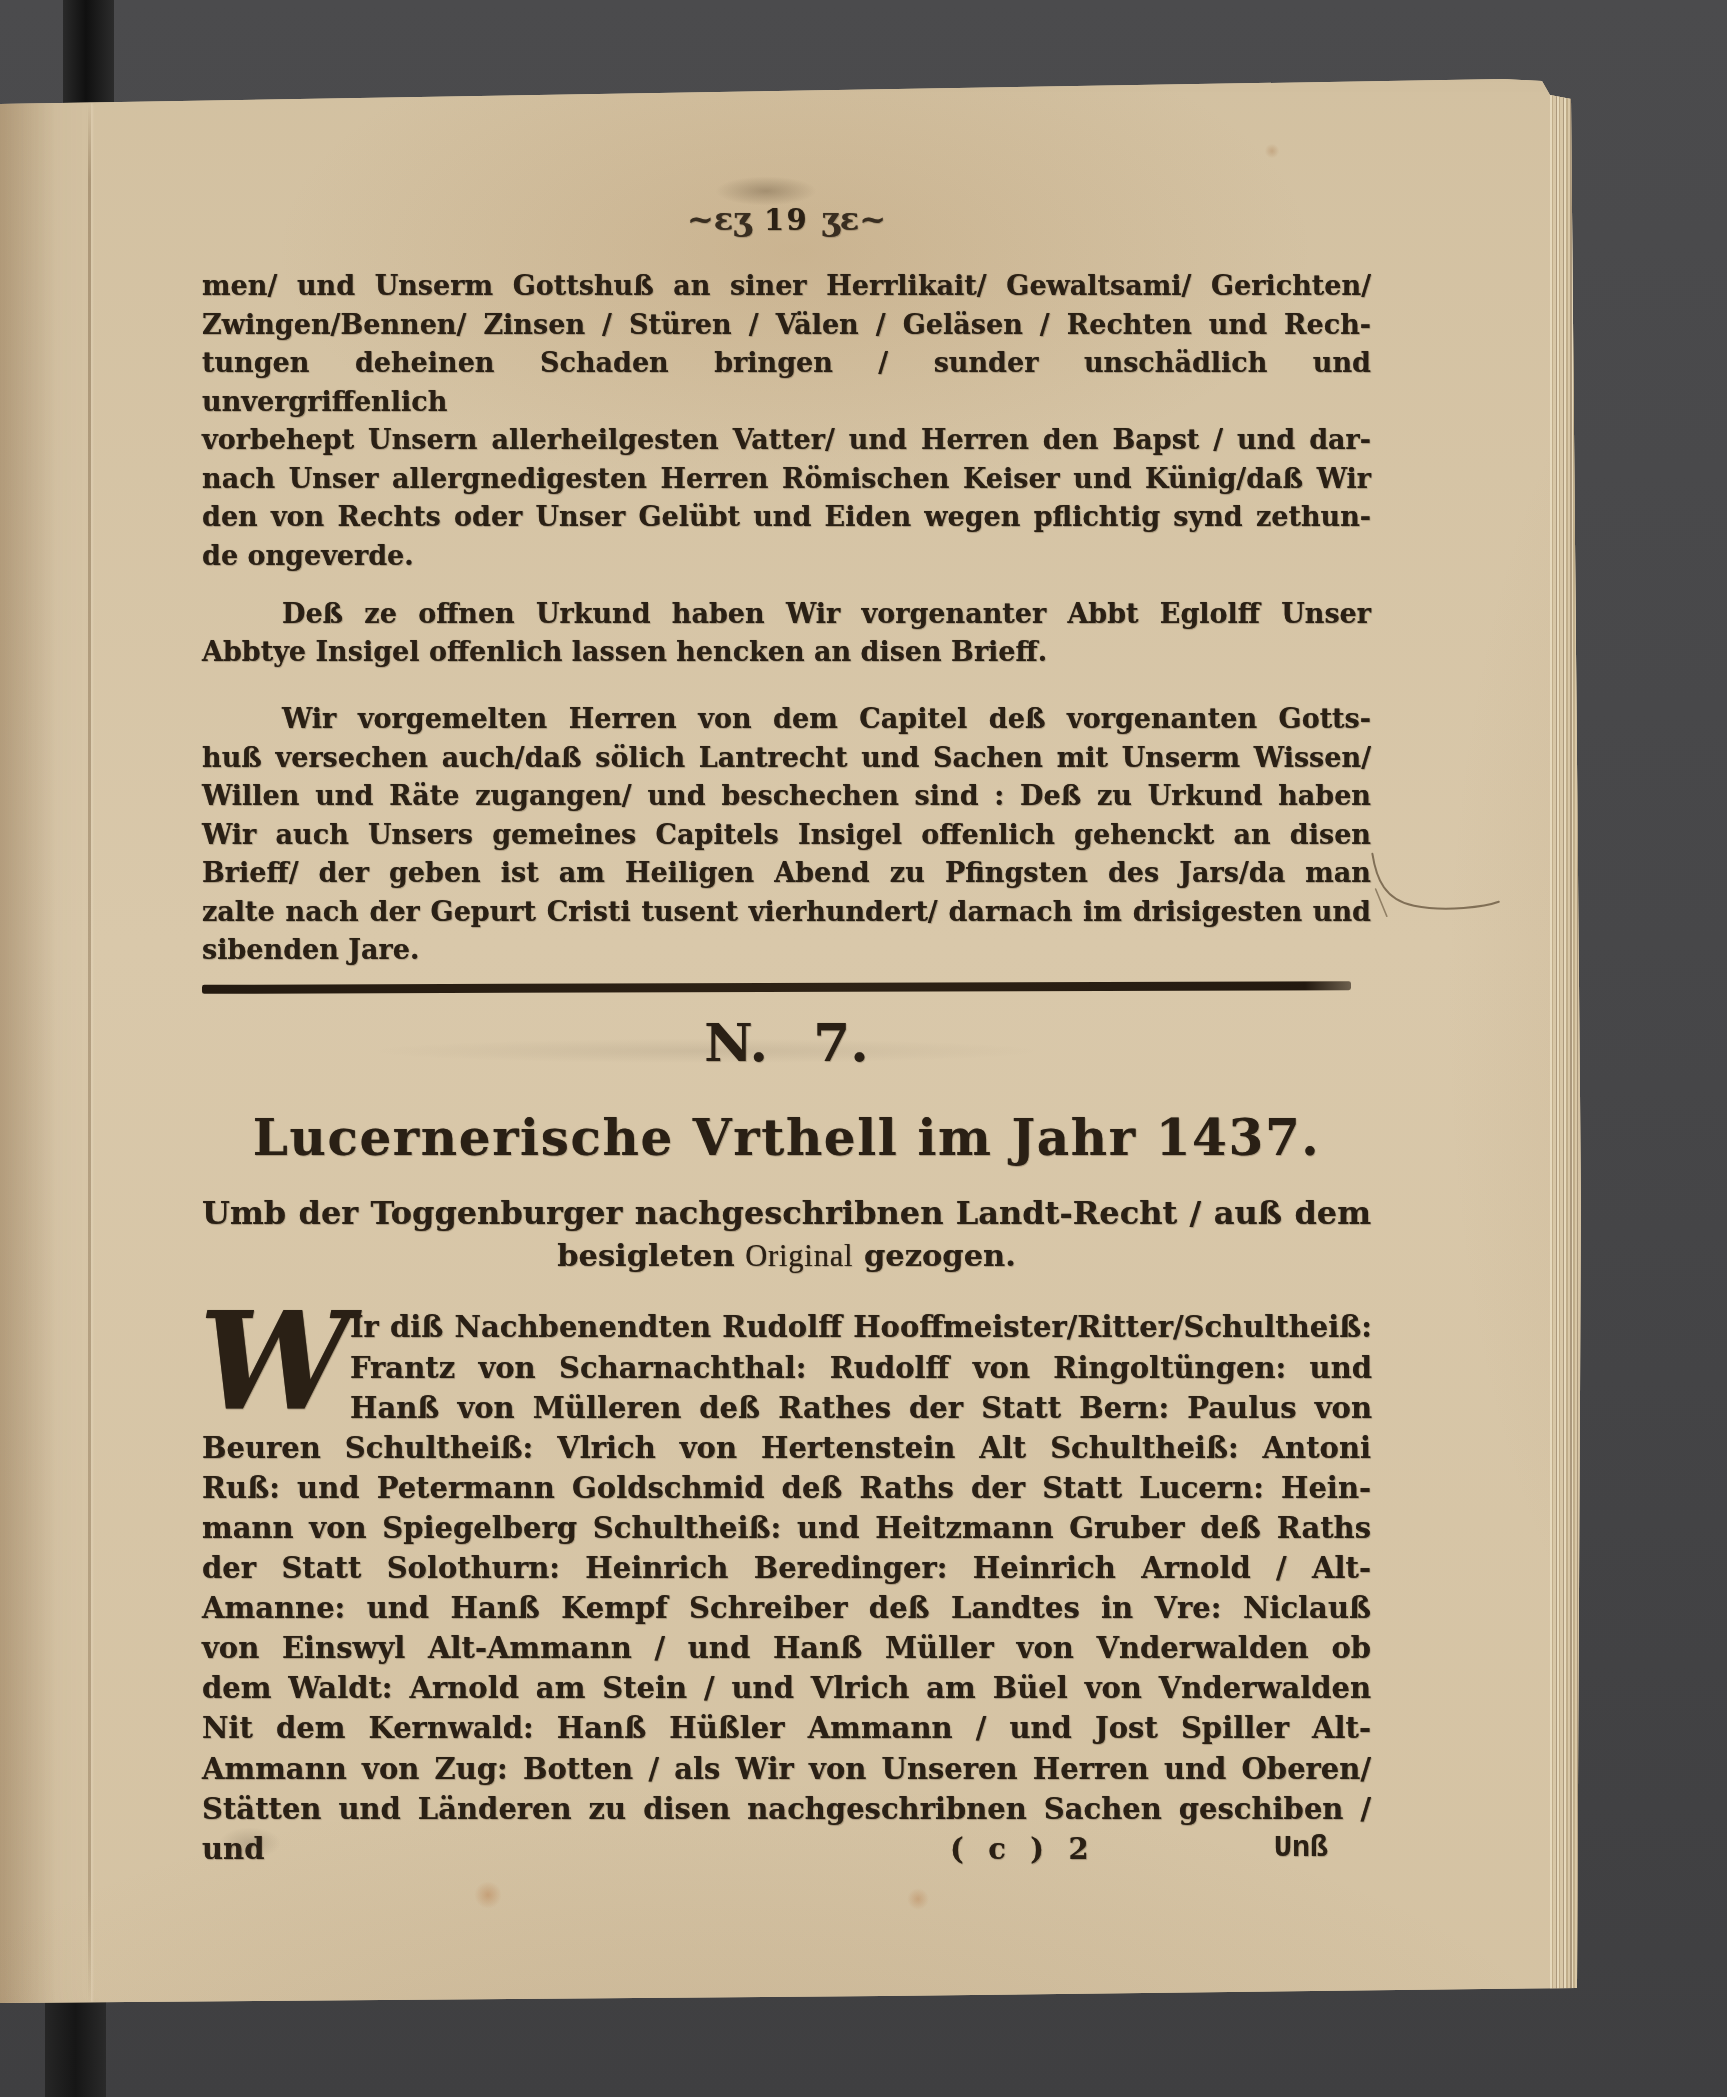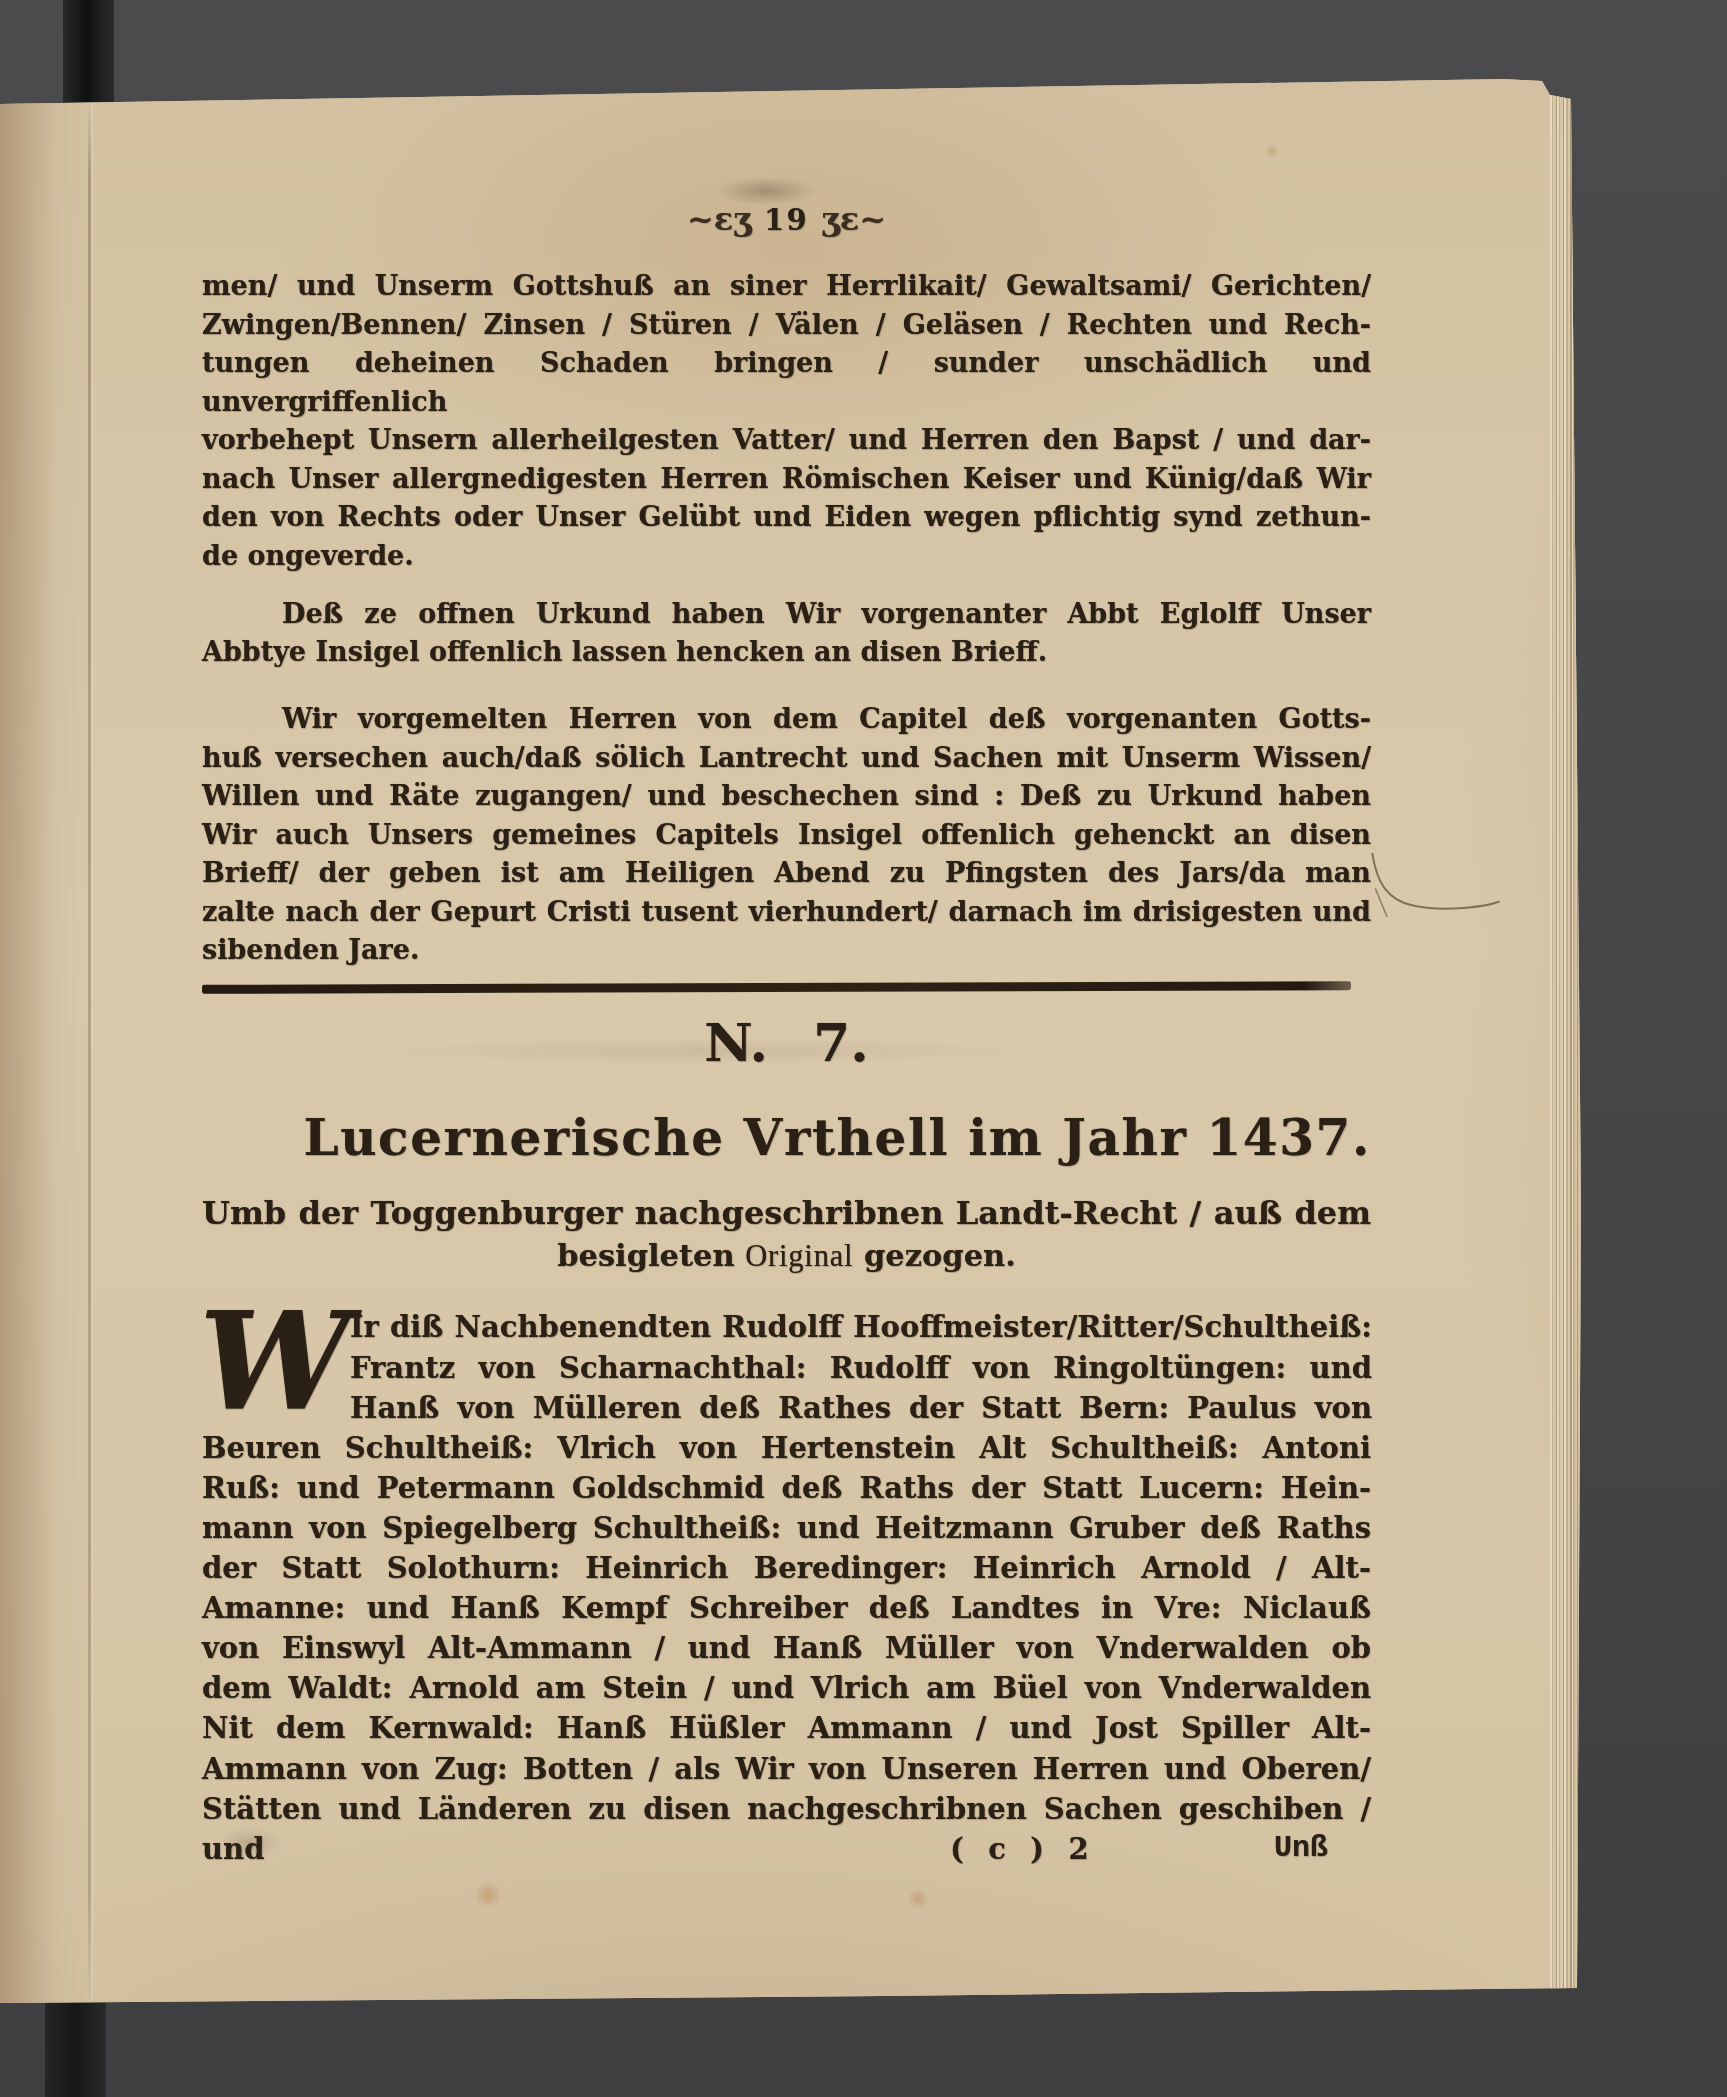--- a/index.html
+++ b/index.html
@@ -48,21 +48,21 @@
   .pagenum{position:absolute;left:202px;top:201px;width:1169px;text-align:center;
     font-size:29px;line-height:37px;letter-spacing:2.4px;}
   .pagenum .orn{font-size:32px;letter-spacing:0;opacity:.9;}
 
   .rule{position:absolute;left:202px;top:983px;width:1149px;height:8.8px;
     background:linear-gradient(90deg,#241a10 0%,#2e2215 55%,#241a10 96%,rgba(36,26,16,.6));
     border-radius:2.4px;transform:rotate(-0.18deg);}
 
   .nheading{position:absolute;left:202px;top:1009px;width:1169px;text-align:center;
     font-size:53px;line-height:66px;word-spacing:27px;}
-  .title{position:absolute;left:202px;top:1100px;width:1169px;text-align:right;
+  .title{position:absolute;left:202px;top:1100px;width:1169px;text-align:center;
     font-size:50px;line-height:75px;letter-spacing:1.6px;}
   .sub1{position:absolute;left:202px;top:1192px;width:1169px;font-size:32px;line-height:42px;
     text-align:justify;text-align-last:justify;}
   .sub2{position:absolute;left:202px;top:1235px;width:1169px;text-align:center;
     font-size:30.5px;line-height:40px;}
   .sub2 .roman{font-family:"Liberation Serif",serif;font-weight:400;letter-spacing:0.8px;text-align:right;}
 
   .dropcap{position:absolute;left:199px;top:1301px;width:148px;font-size:135px;line-height:120px;
     font-style:italic;text-align:center;}
 

